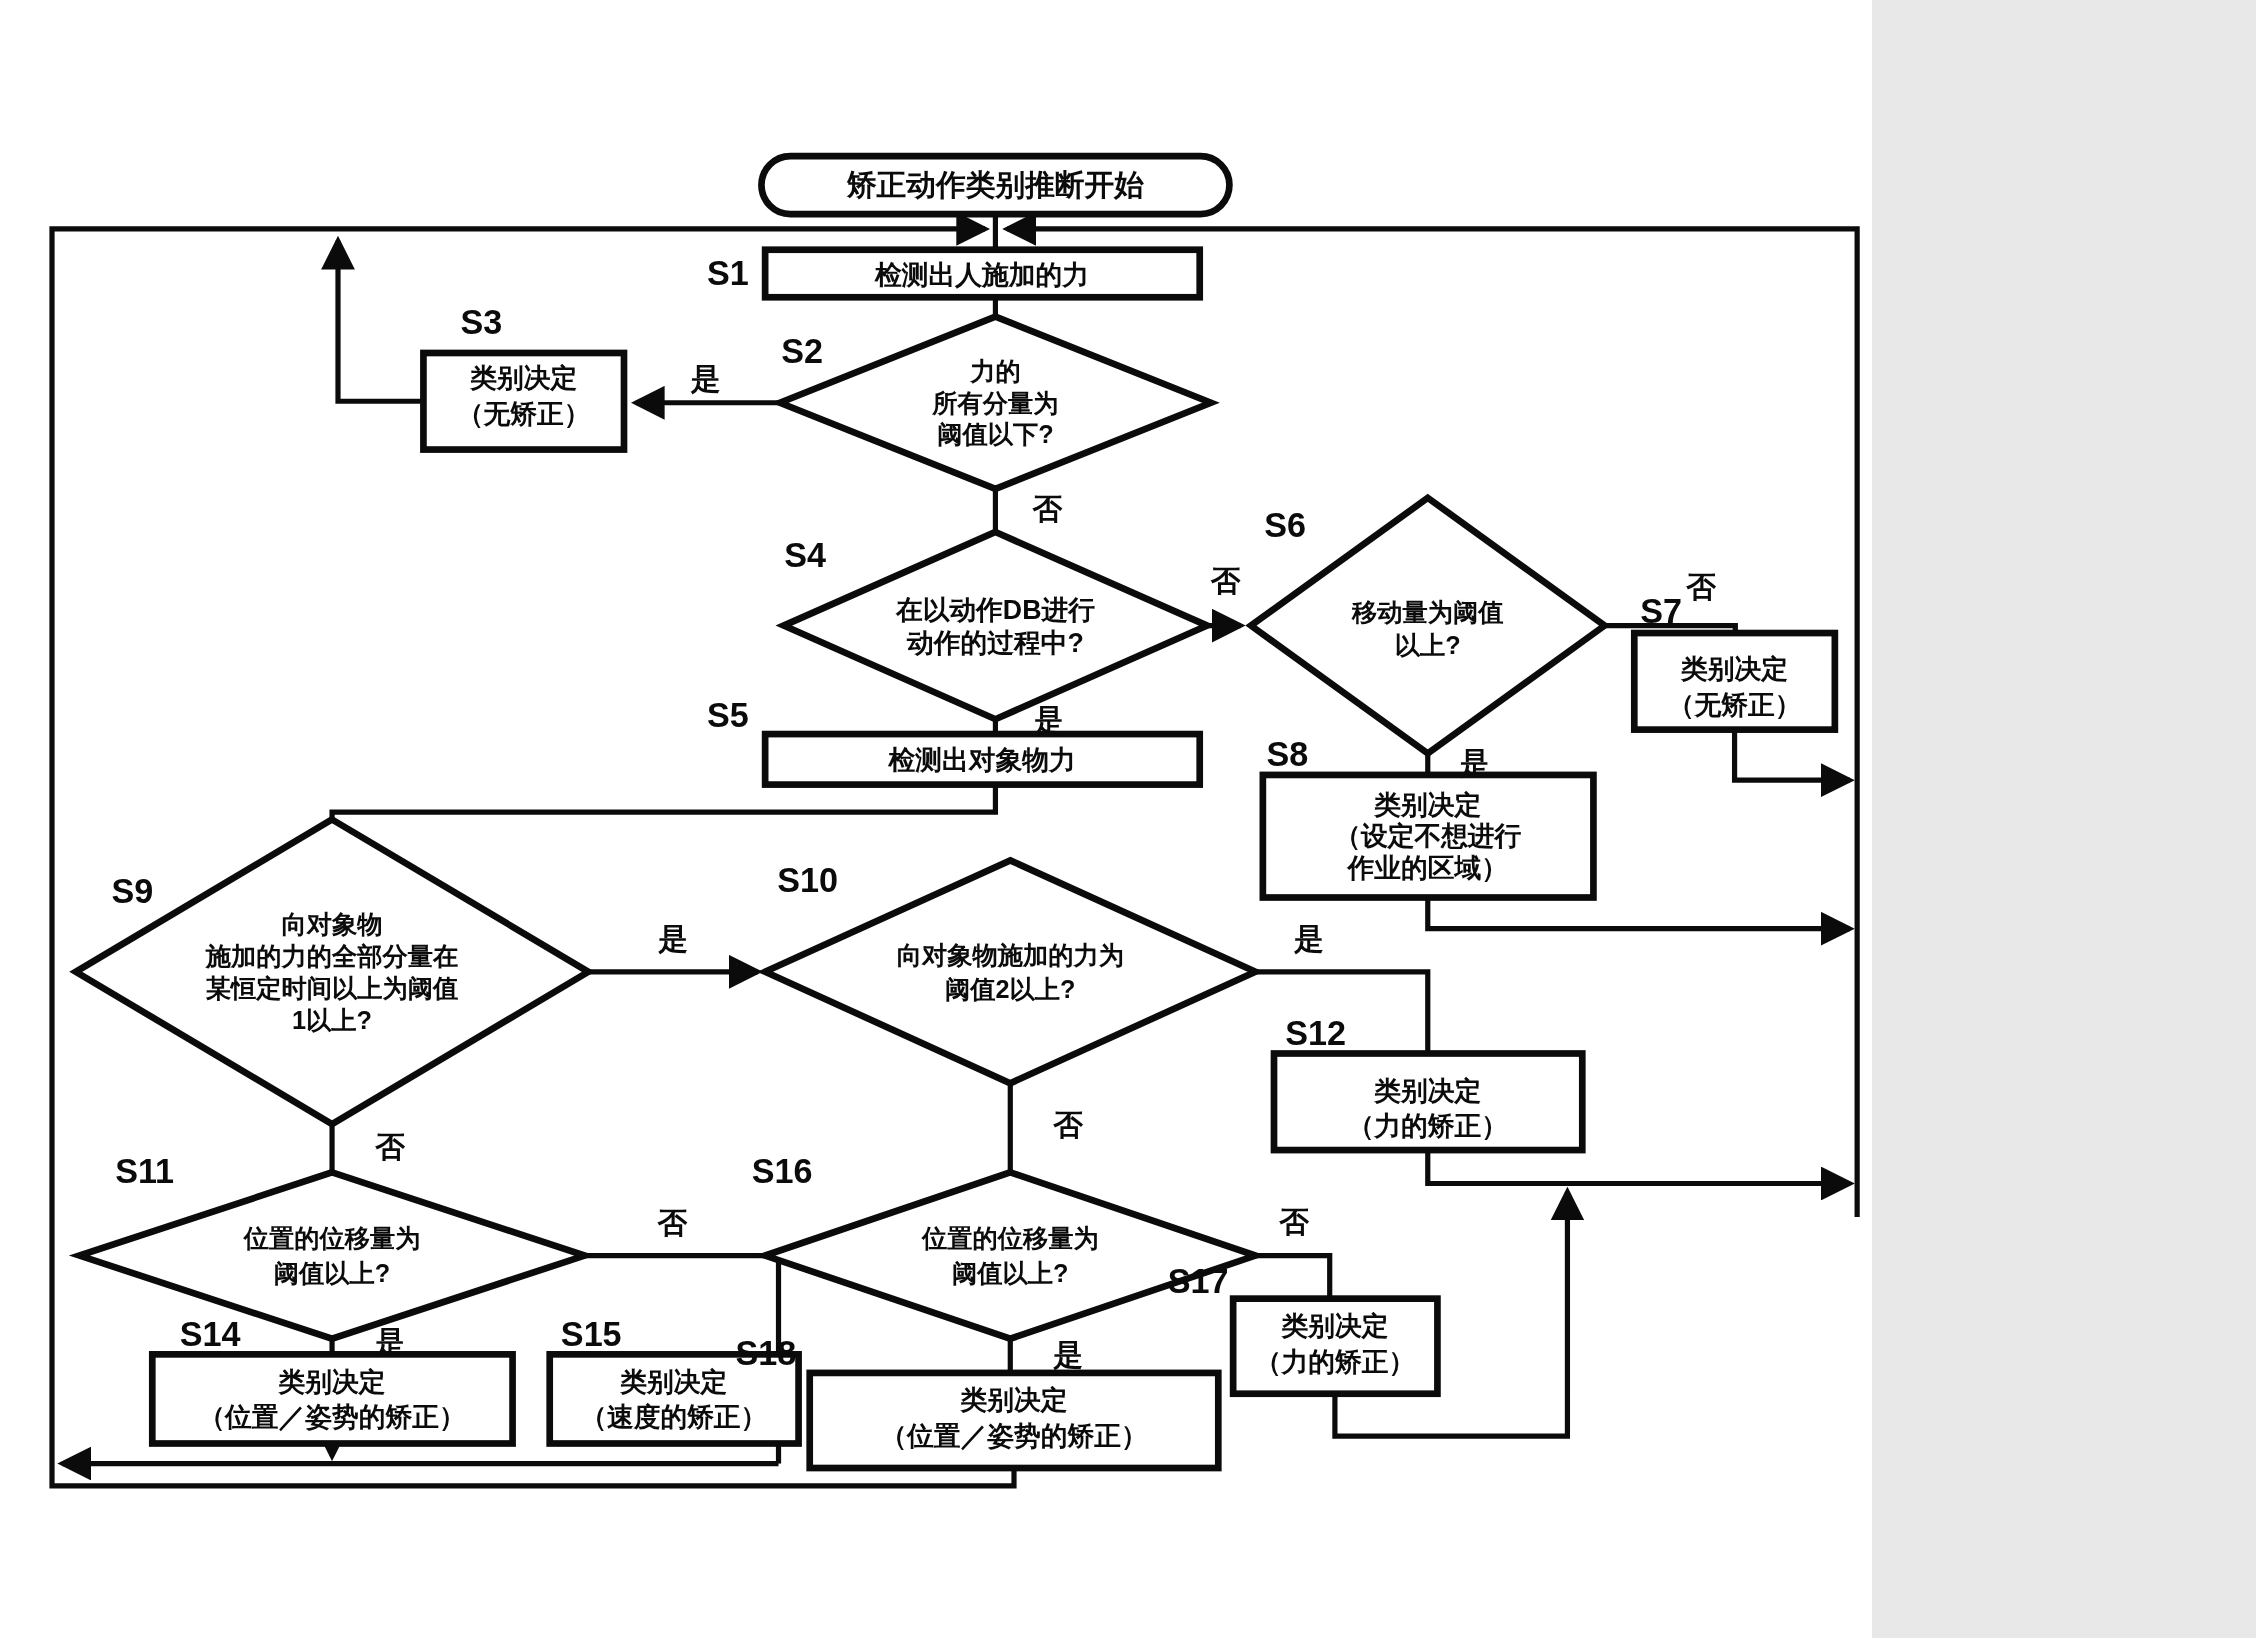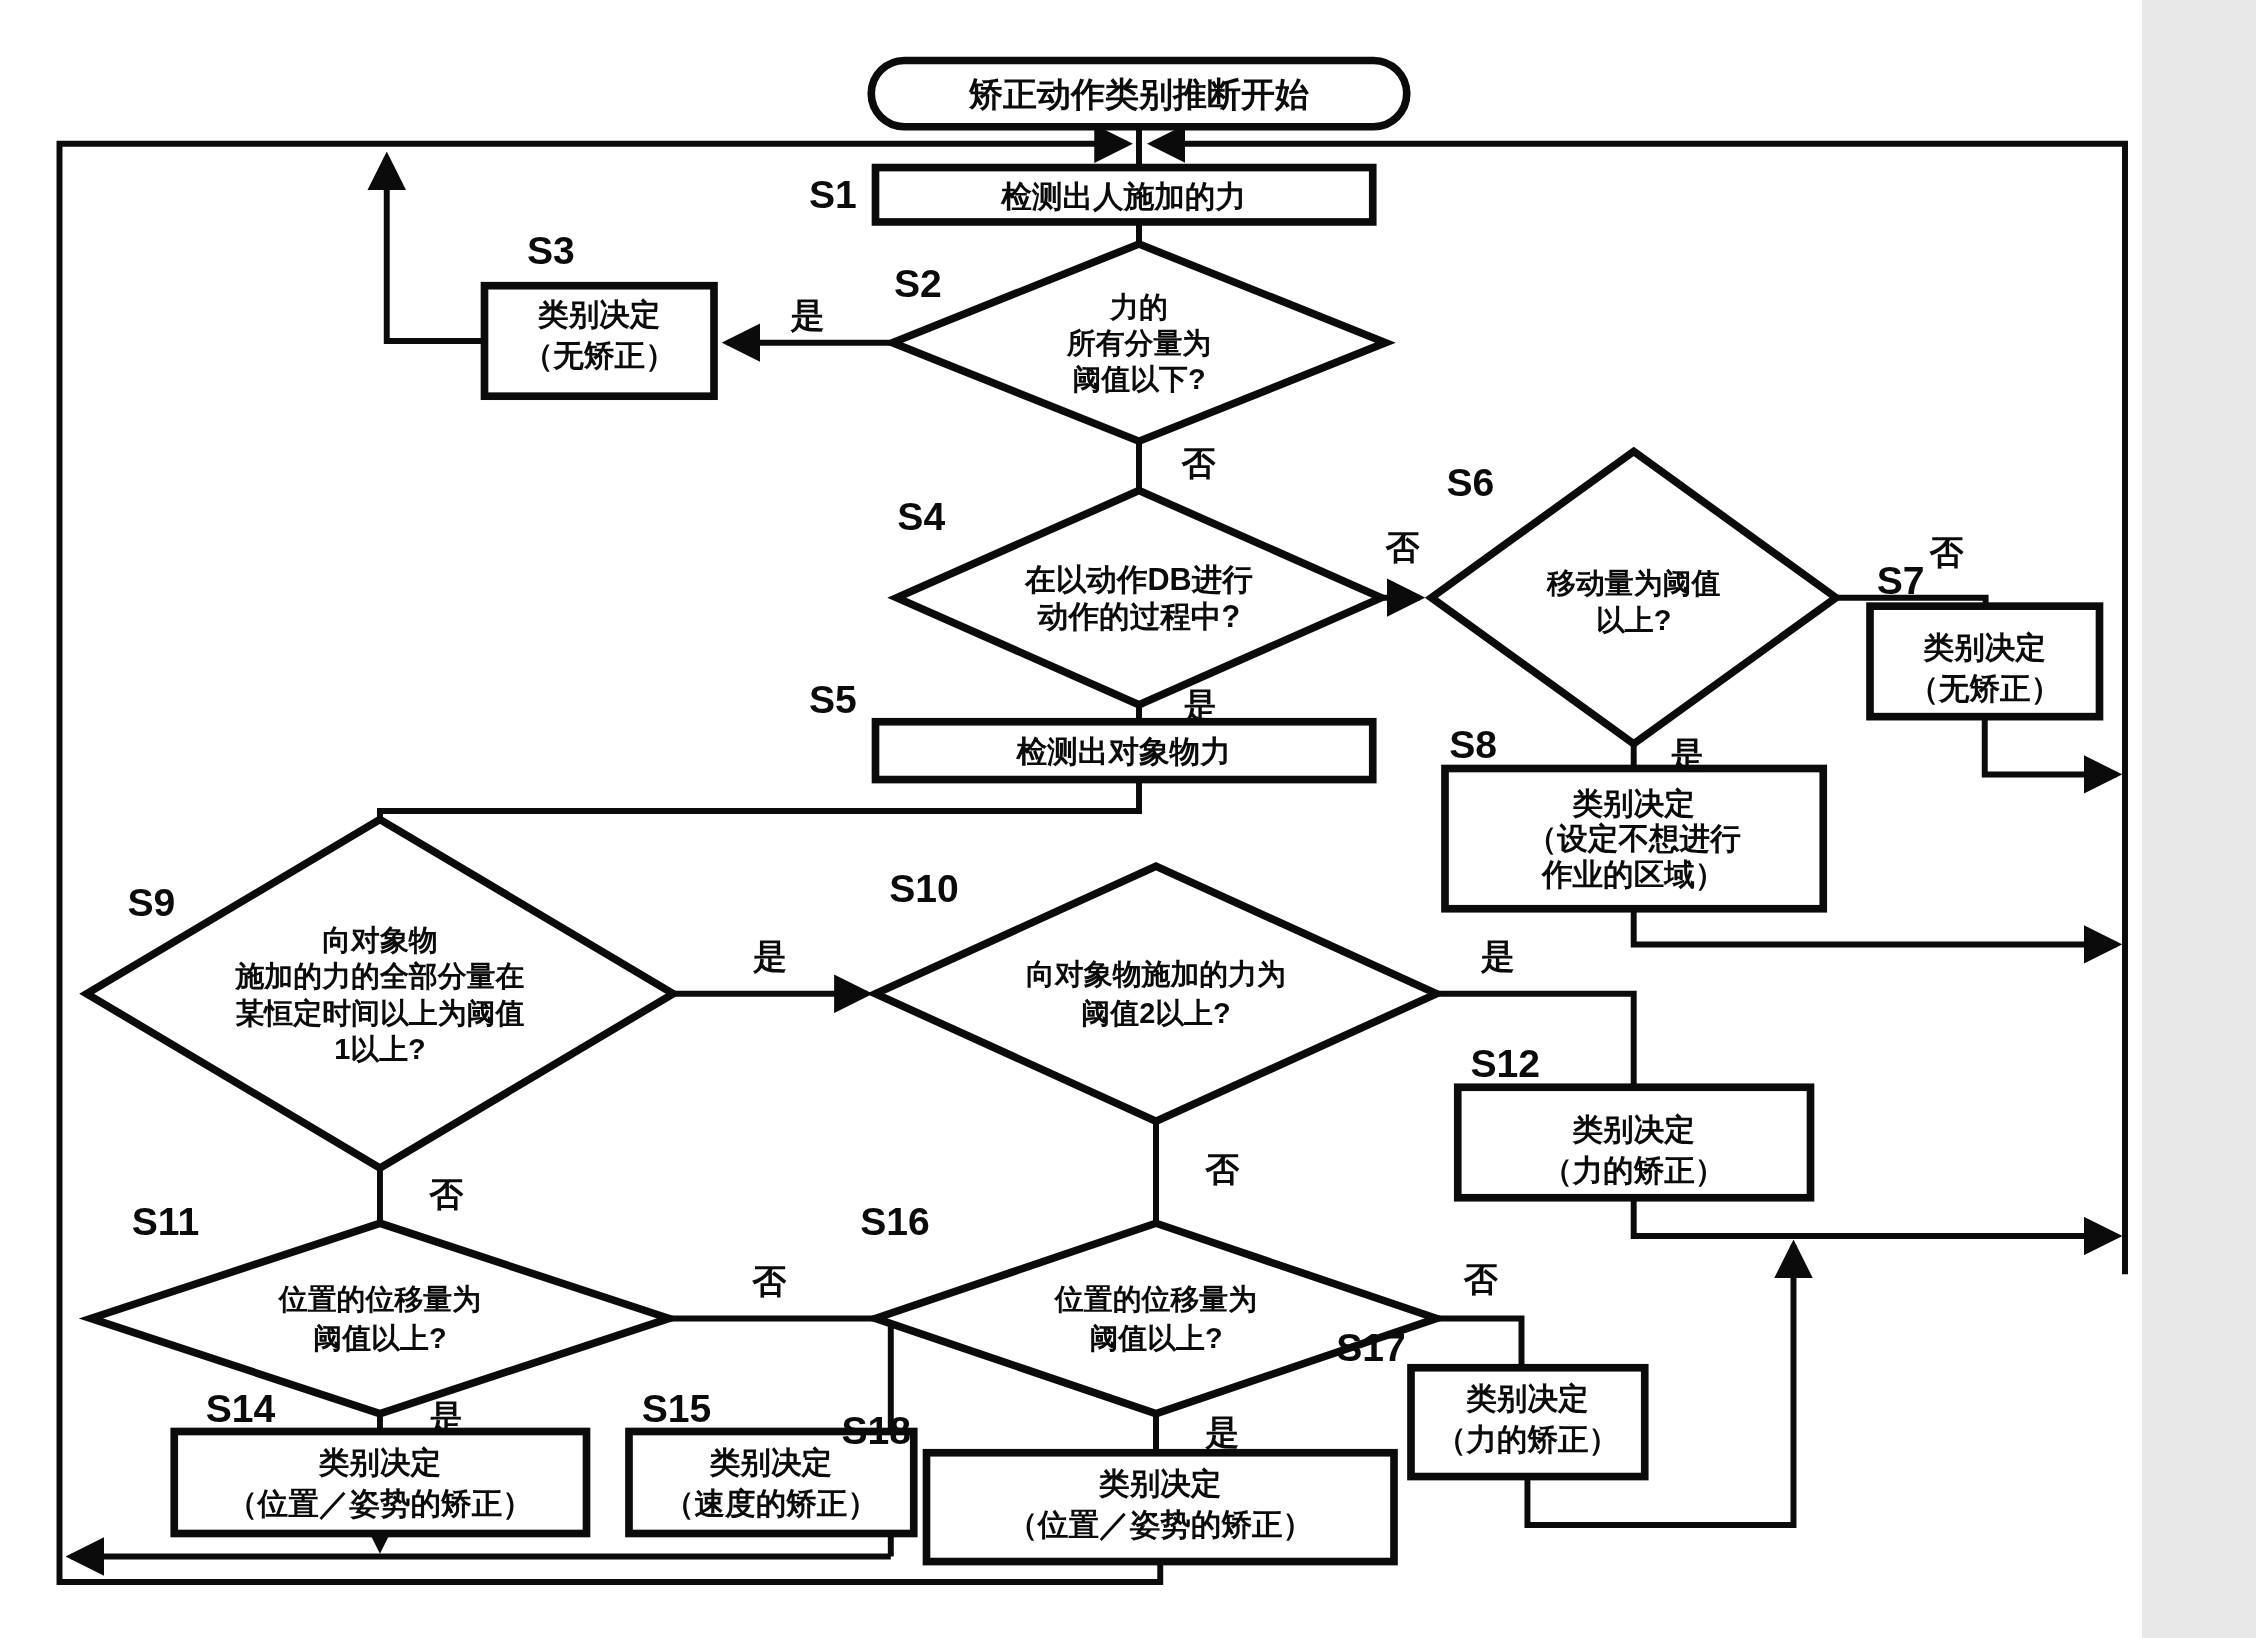--- a/index.html
+++ b/index.html
@@ -1,16 +1,16 @@
 <!DOCTYPE html>
 <html style="font-size:14.3px"><head>
 <meta charset="utf-8">
 <style>
   html,body{margin:0;padding:0;background:#e8e8e8;}
-  .stage{position:relative;width:2142px;height:1639px;background:#ffffff;overflow:hidden;}
+  .stage{position:relative;width:1872px;height:1639px;background:#ffffff;overflow:hidden;}
   svg{position:absolute;left:0;top:0;width:100%;height:100%;}
   .shape{fill:#ffffff;stroke:#0b0b0b;stroke-width:9;stroke-linejoin:miter;}
   .edge{fill:none;stroke:#0b0b0b;stroke-width:7;stroke-linejoin:miter;stroke-linecap:butt;}
   text{font-family:"Liberation Sans","DejaVu Sans",sans-serif;font-weight:bold;fill:#0b0b0b;}
   .nodetext{font-size:36px;text-anchor:middle;}
   .nodetext34{font-size:34px;text-anchor:middle;}
   .nodetext40{font-size:40px;text-anchor:middle;}
   .stepid{font-size:46px;}
   .branch{font-size:40px;text-anchor:middle;}
   .anchor-end{text-anchor:end;}

